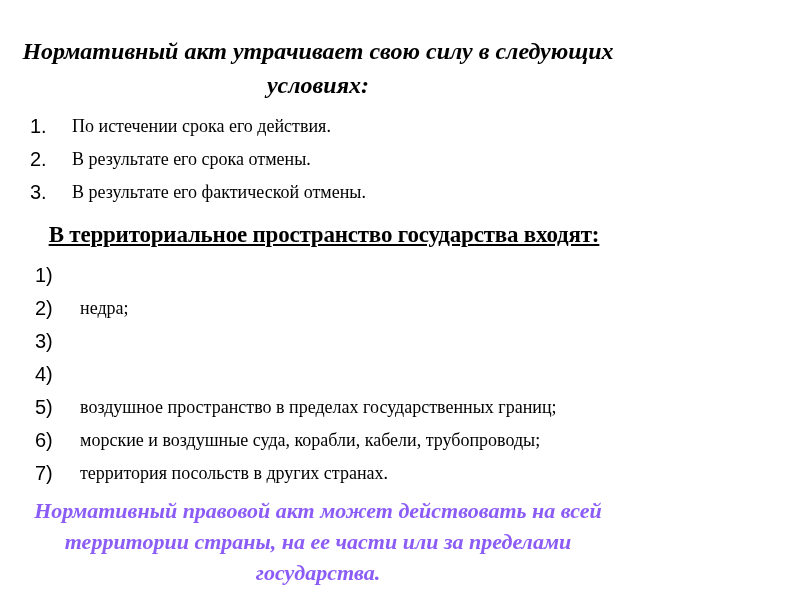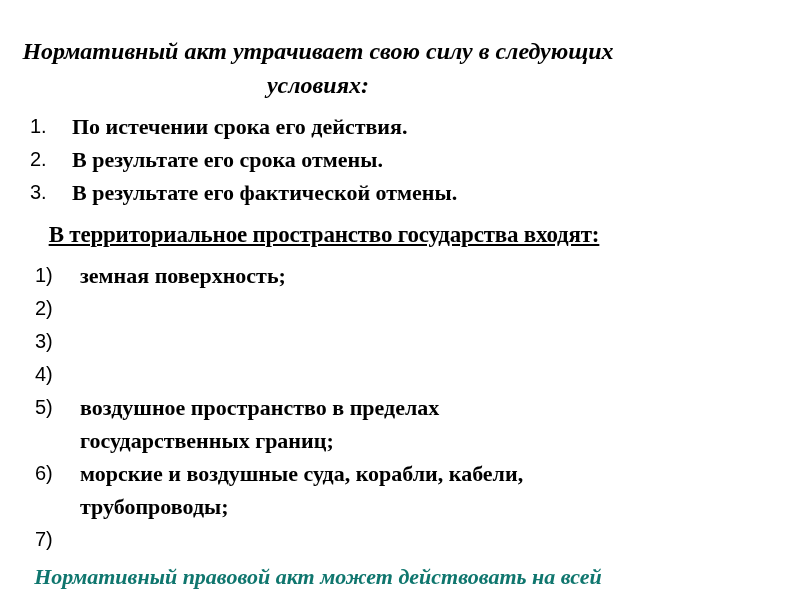--- a/index.html
+++ b/index.html
@@ -42,23 +42,22 @@
     grid-template-columns: 45px auto;
     padding-left: 35px;
     padding-right: 52px;
   }
   .marker {
     font-family: "Liberation Sans", "DejaVu Sans", sans-serif;
     font-size: 20px;
     line-height: 33px;
   }
   .text {
-    font-size: 22px;
+    font-size: 18px;
     line-height: 33px;
-    font-weight: bold;
   }
   .row.justify .text {
     text-align: justify;
   }
   .subheading {
     font-size: 23px;
     line-height: 33px;
     font-weight: bold;
     text-decoration: underline;
     text-align: center;
@@ -95,39 +94,40 @@
       <span class="marker">3.</span>
       <span class="text">В результате его фактической отмены.</span>
     </div>
   </div>
 
   <h2 class="subheading">В территориальное пространство государства входят:</h2>
 
   <div class="list list-b">
     <div class="row">
       <span class="marker">1)</span>
-      <span class="text">земная поверхность;</span>
     </div>
     <div class="row">
       <span class="marker">2)</span>
+      <span class="text">недра;</span>
     </div>
     <div class="row">
       <span class="marker">3)</span>
     </div>
     <div class="row justify">
       <span class="marker">4)</span>
     </div>
     <div class="row">
       <span class="marker">5)</span>
       <span class="text">воздушное пространство в пределах государственных границ;</span>
     </div>
     <div class="row">
       <span class="marker">6)</span>
       <span class="text">морские и воздушные суда, корабли, кабели, трубопроводы;</span>
     </div>
     <div class="row">
       <span class="marker">7)</span>
+      <span class="text">территория посольств в других странах.</span>
     </div>
   </div>
 
-  <p class="footnote" style="color: #0f766e;">Нормативный правовой акт может действовать на всей территории страны, на ее части или за пределами государства.</p>
+  <p class="footnote" style="color: #8b5cf6;">Нормативный правовой акт может действовать на всей территории страны, на ее части или за пределами государства.</p>
 
 </div>
 
 </body></html>

